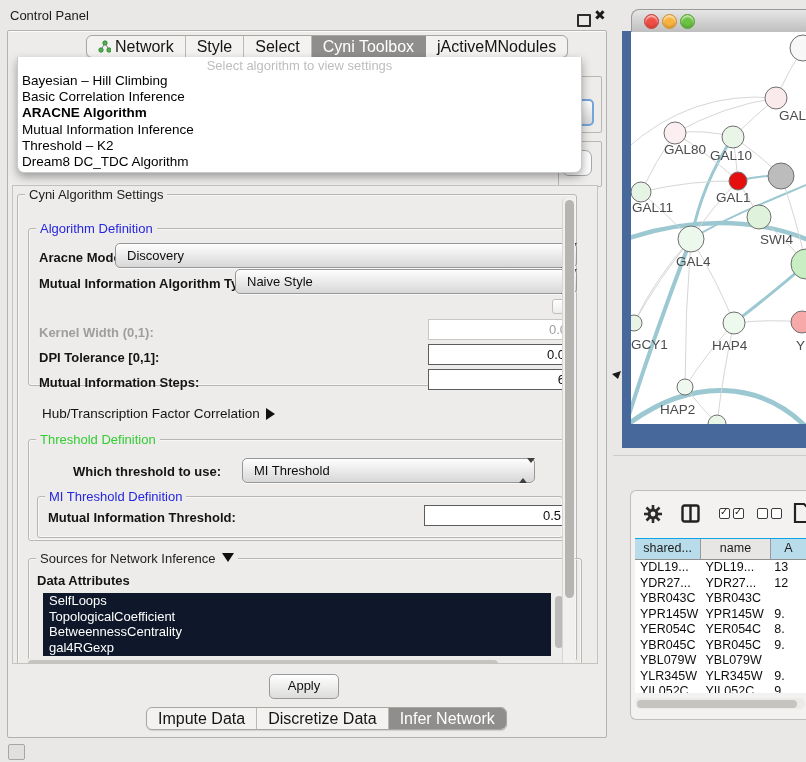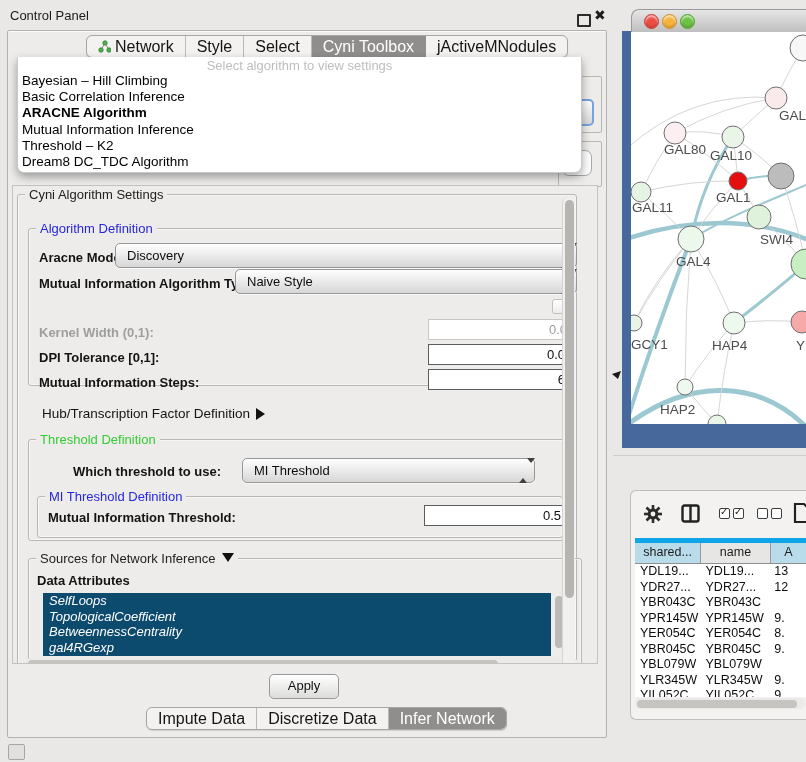--- a/index.html
+++ b/index.html
@@ -71,21 +71,21 @@
   input.tfield.dis{border:1px solid #c9c7c4;color:#9e9e9e}
 
   .checkbox{position:absolute;width:13px;height:13px;border:1px solid #c2c0bd;border-radius:3px;
     background:linear-gradient(#ffffff,#ededed)}
 
   .arrow-right{display:inline-block;width:0;height:0;border:6px solid transparent;
     border-left:9px solid #111;vertical-align:-2px;margin-left:6px}
   .arrow-down{display:inline-block;width:0;height:0;border:6px solid transparent;
     border-top:9px solid #111;vertical-align:-5px;margin-left:6px}
 
-  .attr-list{position:absolute;background:#0c4a6e;font-style:italic;}
+  .attr-list{position:absolute;background:#0f172a;}
   .attr-list .li{height:15.6px;line-height:15.6px;font-size:13px;color:#fff;padding-left:6px;white-space:nowrap}
   .list-vscroll{position:absolute;width:11px;background:#ededeb;border-radius:5px}
   .list-vscroll .thumb{position:absolute;left:1.5px;top:2px;width:8px;height:52px;background:#bcbab7;border-radius:4px}
   .hscroll{position:absolute;height:11px;background:#eceae8;border-radius:5px}
   .hscroll .thumb{position:absolute;top:1.5px;left:2px;height:8px;background:#c6c4c1;border-radius:4px}
 
   .apply-btn{left:269px;top:674px;width:68px;height:23px;background:linear-gradient(#ffffff,#dcdcda);
     border:1px solid #999;border-radius:5px;font-size:13px;color:#111;text-align:center;line-height:22px}
 
   .mini-btn{left:8px;top:744px;width:15px;height:14px;border:1px solid #a9a6a2;background:#e2e0de;border-radius:2px}
@@ -105,21 +105,21 @@
   .tp-titlebar{left:613px;top:455px;width:193px;height:31px;border-top:1px solid #cfcdca}
   .tp-body{left:630px;top:490px;width:176px;height:228px;background:#f3f2f0;
     border:1px solid #c0beba;border-right:0;border-radius:6px 0 0 6px;overflow:hidden}
   .tp-toolbar{position:absolute;left:0;top:0;width:100%;height:46px}
   .ticon{position:absolute;top:13px}
   .checkpair{display:flex;gap:3px}
   .cbx{width:9px;height:9px;border:1.5px solid #3c3c3c;border-radius:2px;position:relative;background:#fff}
   .cbx.on:after{content:"✓";position:absolute;left:0px;top:-3px;font-size:10px;font-weight:bold;color:#222}
 
   .grid{position:absolute;left:4px;top:47px;width:172px}
-  .grid .hrow{display:flex;height:20px;border-top:5px solid #0ea5e9;border-bottom:1px solid #8f8f8f}
+  .grid .hrow{display:flex;height:20px;border-top:1px solid #0ea5e9;border-bottom:1px solid #8f8f8f}
   .grid .hcell{font-size:12.5px;color:#1c1c1c;text-align:center;line-height:19px;
     border-right:1px solid #9a9a9a;overflow:hidden;white-space:nowrap;background:#e7e6e4}
   .grid .hcell.hl{background:#b9dcea}
   .grid .row{display:flex;height:15.5px;background:#fff}
   .grid .cell{font-size:12.5px;color:#0d0d0d;padding-left:5px;overflow:hidden;white-space:nowrap;line-height:15.5px}
   .c1{width:74px}.c2{width:78px}.c3{width:40px}
 
   .cursor{left:612px;top:367px;z-index:60}
 </style>
 </head>
@@ -199,21 +199,21 @@
       <input class="tfield dis" readonly="" style="left: 399px; top: 90px; width: 132px;" value="0.0">
 
       <div class="lbl" style="left:10px;top:121px">DPI Tolerance [0,1]:</div>
       <input class="tfield" readonly="" style="left: 399px; top: 115px; width: 130px;" value="0.0">
 
       <div class="lbl" style="left:10px;top:146px">Mutual Information Steps:</div>
       <input class="tfield" readonly="" style="left: 399px; top: 140px; width: 130px;" value="6">
     </div>
 
     <div class="lbl plain" style="left:24px;top:211px;font-size:13.5px">
-      <span>Hub/Transcription Factor Definition</span><span class="arrow-right"></span>
+      <span>Hub/Transcription Factor Correlation</span><span class="arrow-right"></span>
     </div>
 
     <div class="group" style="left:10px;top:244px;width:540px;height:100px">
       <span class="legend green">Threshold Definition</span>
 
       <div class="lbl" style="left:44px;top:24px">Which threshold to use:</div>
       <div class="combo" style="left:213px;top:18px;width:291px">
         <span class="val">MI Threshold</span>
         <span class="spin"><i class="up"></i><i class="dn"></i></span>
       </div>

